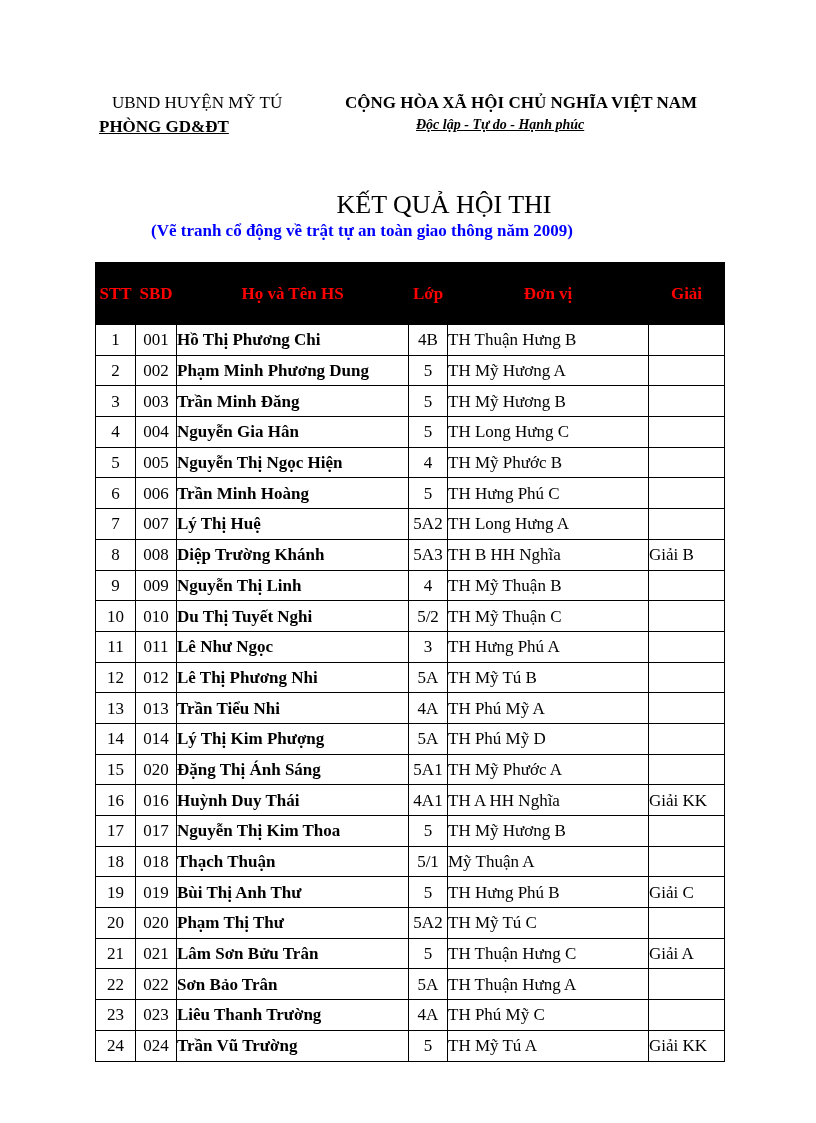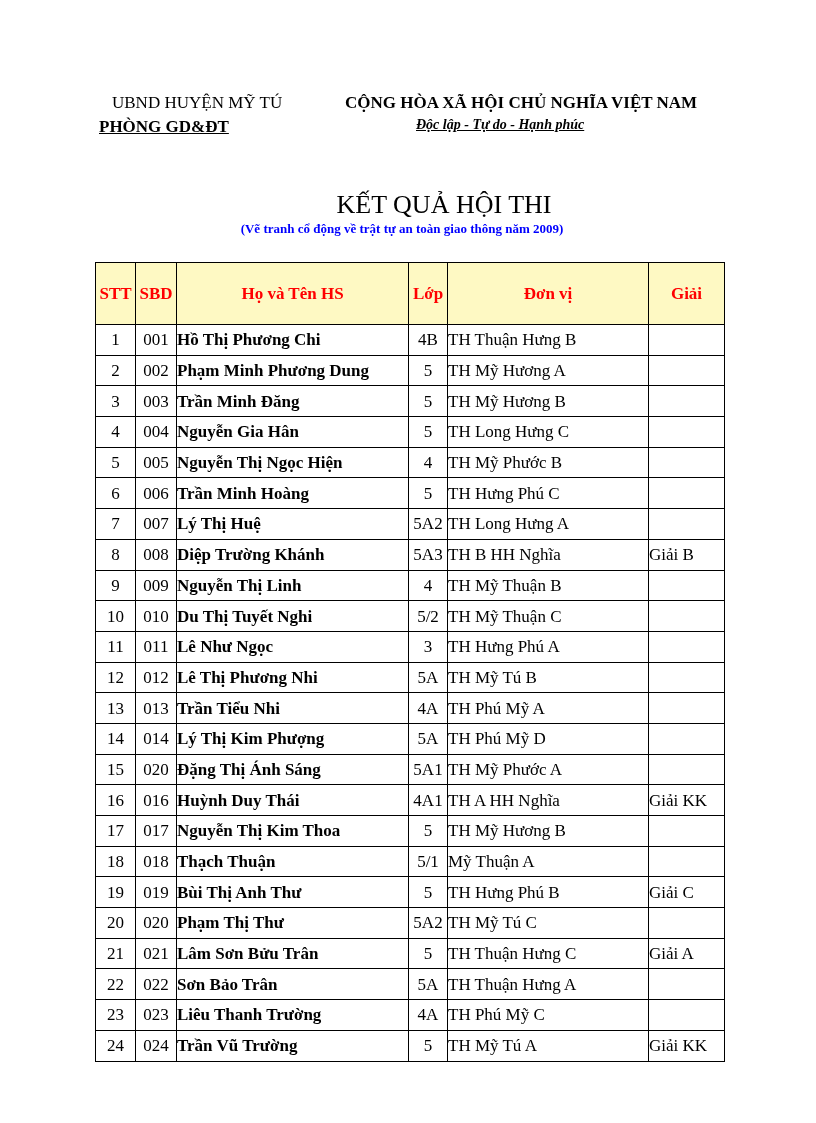--- a/index.html
+++ b/index.html
@@ -4,24 +4,24 @@
   <style>
     html, body { margin: 0; padding: 0; background: #ffffff; }
     body { width: 816px; height: 1123px; position: relative; overflow: hidden;
            font-family: "Liberation Serif", "DejaVu Serif", serif; color: #000; }
     .abs { position: absolute; white-space: nowrap; }
     .left-org { left: 112px; top: 93px; font-size: 17px; }
     .left-dept { left: 99px; top: 117px; font-size: 17px; font-weight: bold; text-decoration: underline; }
     .right-nation { left: 345px; top: 93px; font-size: 17px; font-weight: bold; }
     .right-motto { left: 416px; top: 117px; font-size: 14px; font-weight: bold; font-style: italic; text-decoration: underline; }
     .title { left: 0; width: 816px; text-align: center; top: 190px; font-size: 26px; padding-left: 36px; }
-    .subtitle { left: 0; width: 724px; text-align: center; top: 221px; font-size: 13px; font-weight: bold; color: #0000ff; margin-left: 40px; }
+    .subtitle { left: 0; width: 724px; text-align: center; top: 221px; font-size: 17px; font-weight: bold; color: #0000ff; }
     table.results { position: absolute; left: 95px; top: 262px; border-collapse: collapse; table-layout: fixed; }
     table.results td, table.results th { border: 1.5px solid #000; padding: 0; font-size: 17px; height: 29.7px; line-height: 29px; }
-    table.results thead th { background: #fef9c3; color: #ff0000; font-weight: bold; height: 61px; }
+    table.results thead th { background: #000000; color: #ff0000; font-weight: bold; height: 61px; }
     td.stt, td.sbd, td.lop { text-align: center; }
     td.name { font-weight: bold; padding-left: 2px; text-align: left; }
     td.unit { padding-left: 24px; text-align: left; }
     td.prize { text-align: left; padding-left: 1px; }
   </style>
 </head>
 <body>
 
 <div class="abs left-org">UBND HUYỆN MỸ TÚ</div>
 <div class="abs left-dept">PHÒNG GD&amp;ĐT</div>

